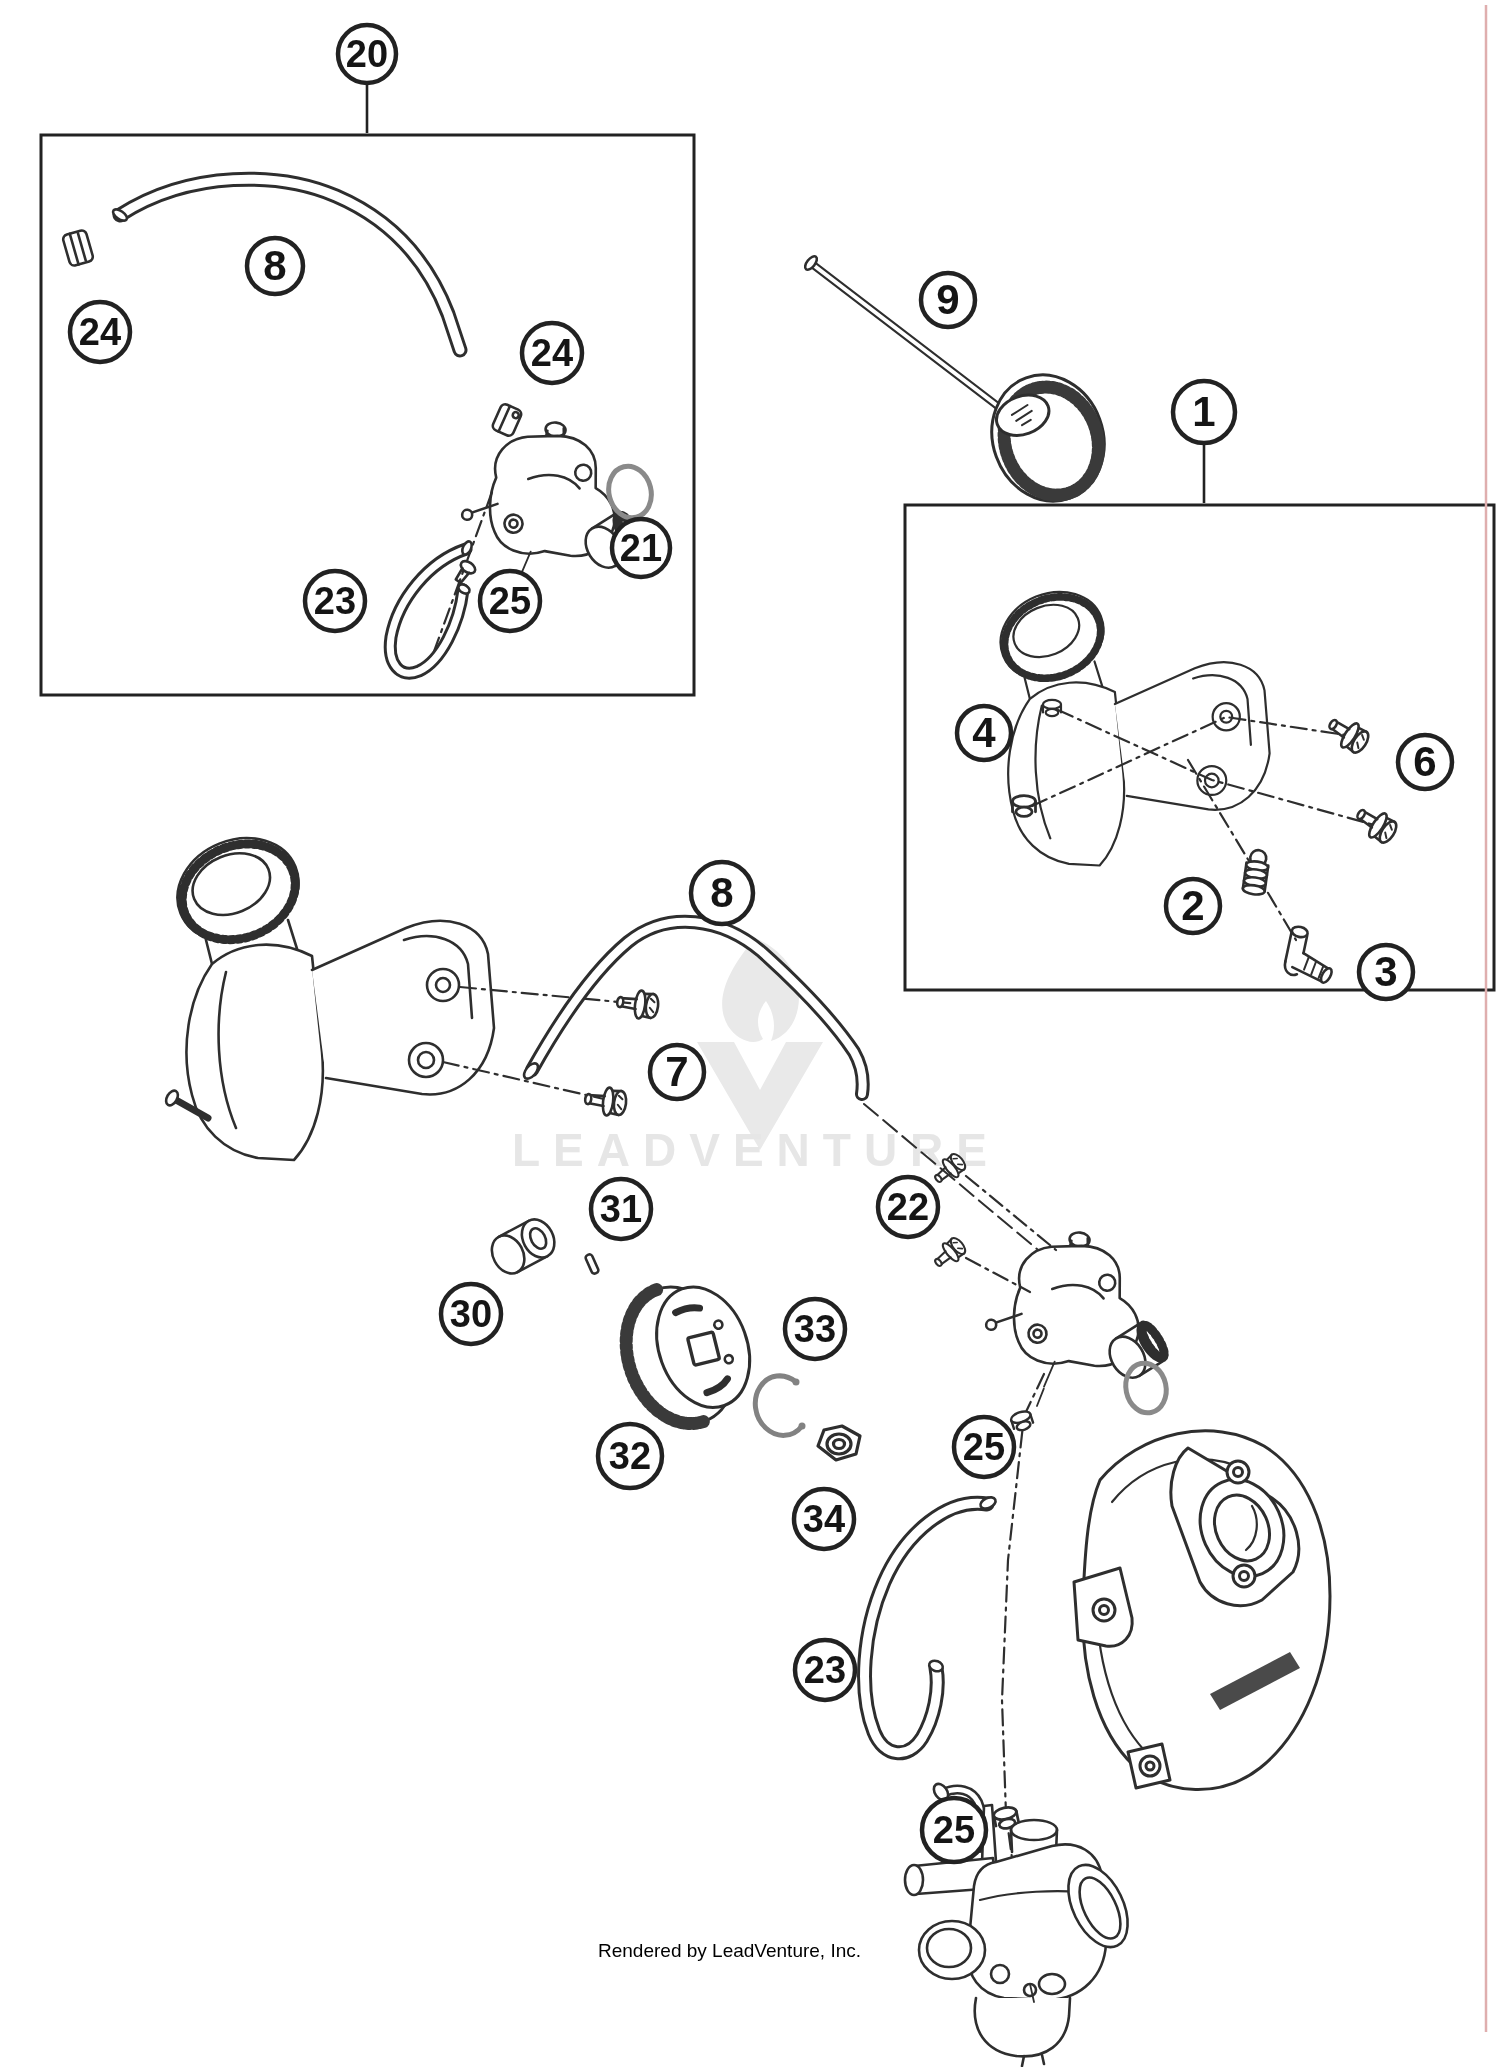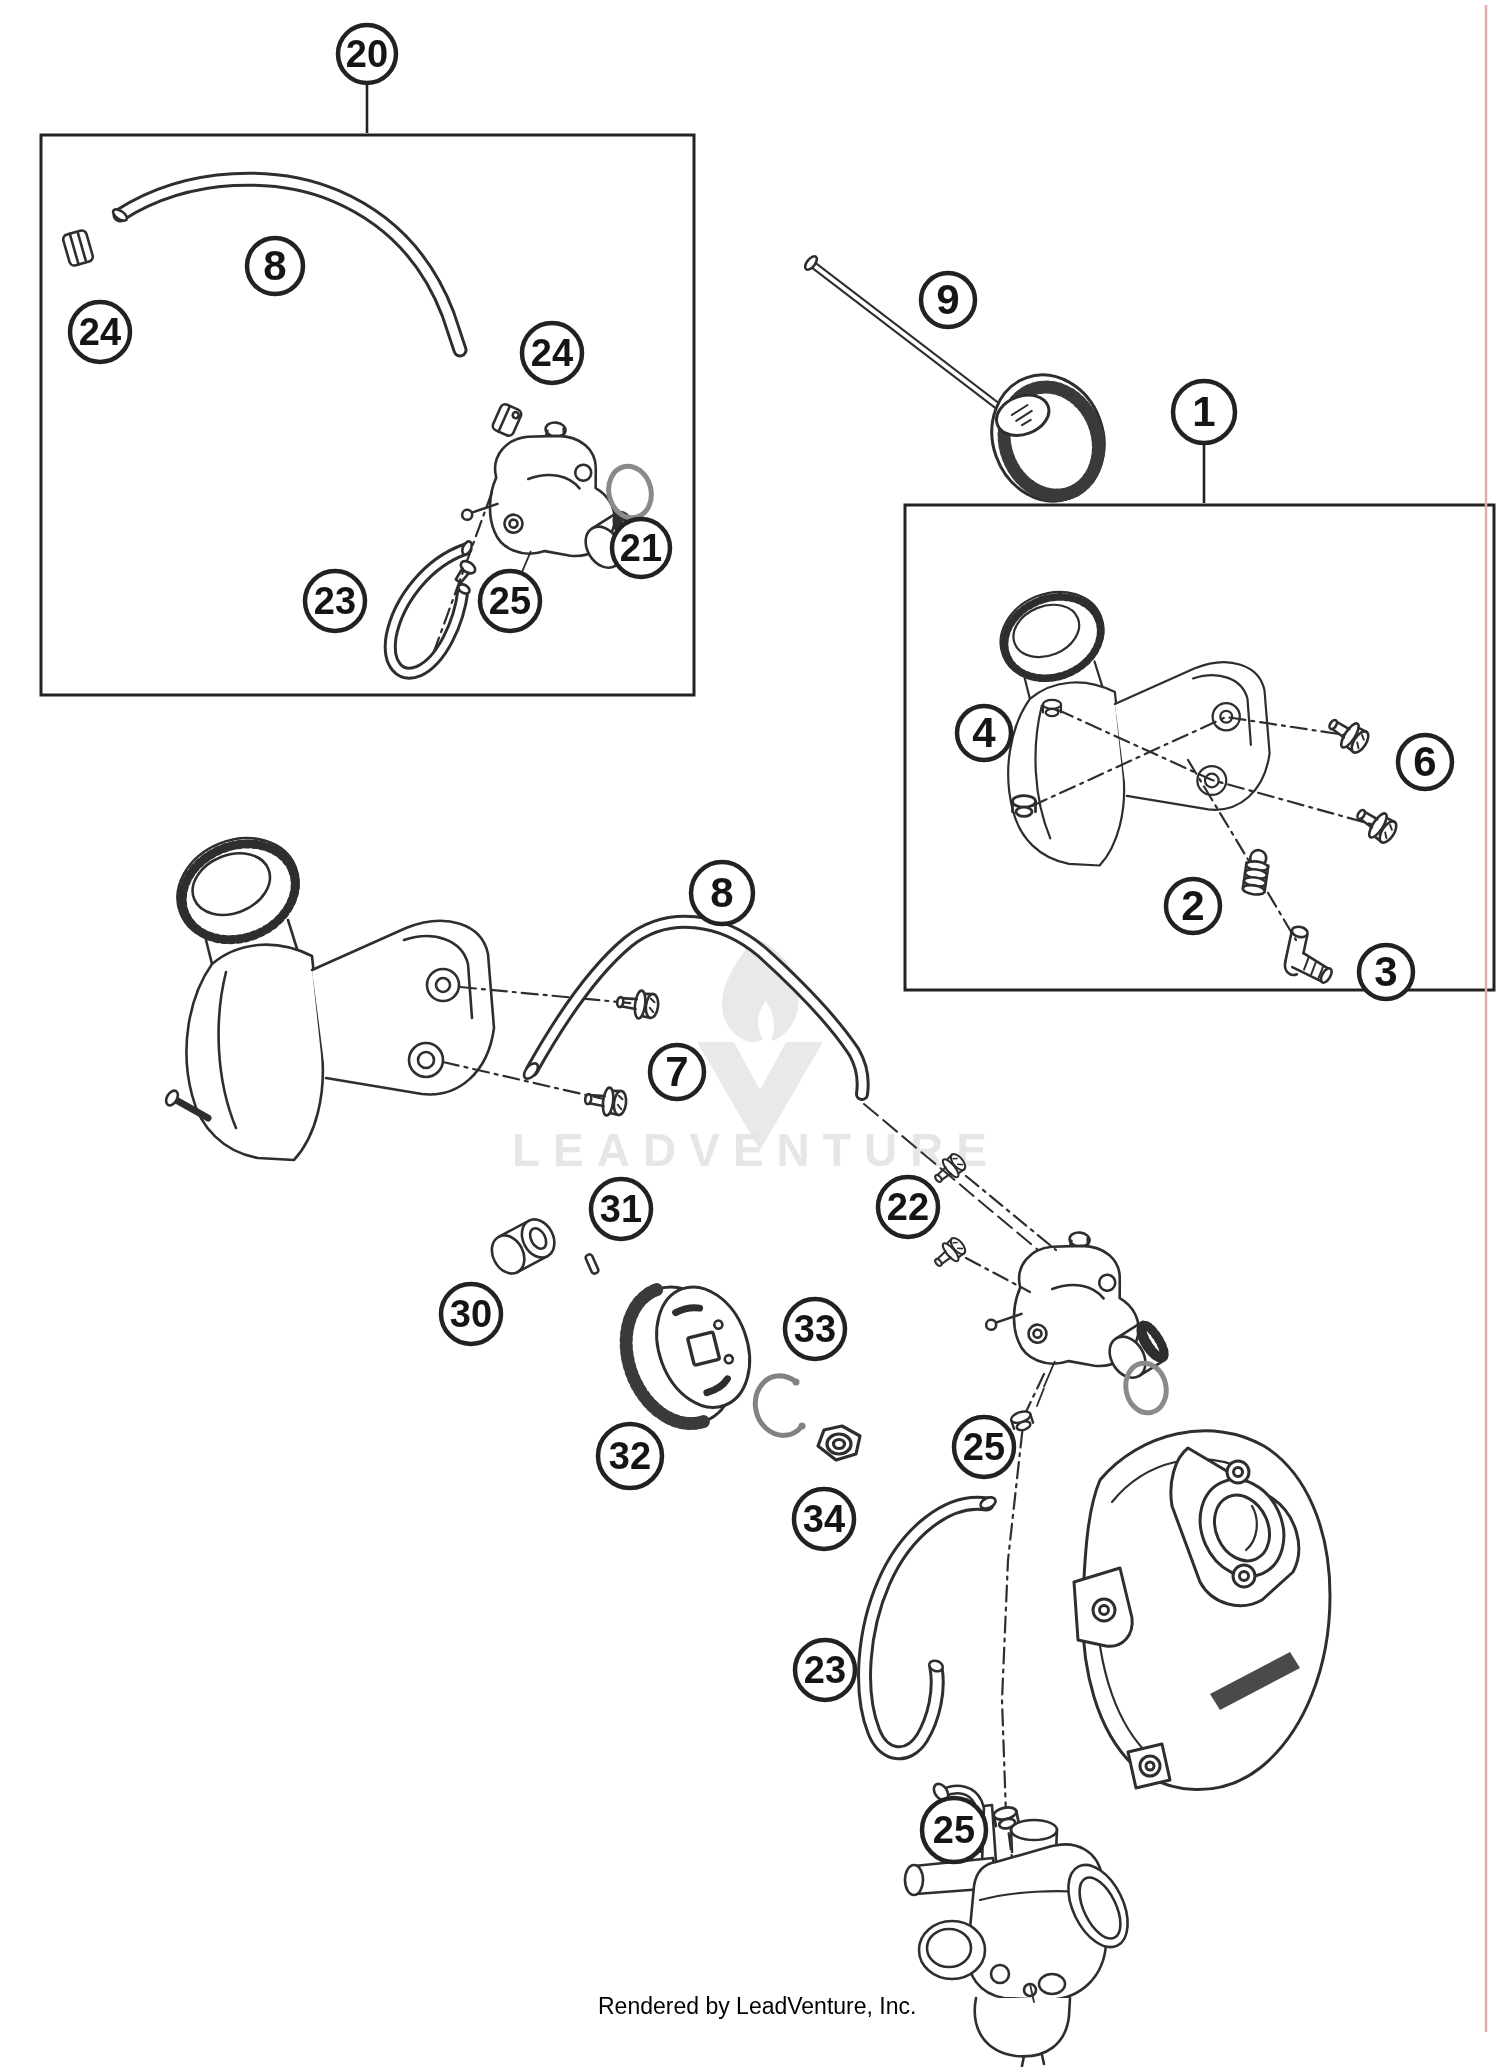--- a/index.html
+++ b/index.html
@@ -1,19 +1,19 @@
 <!DOCTYPE html>
 <html><head>
 <meta charset="utf-8">
 <style>
   html,body{margin:0;padding:0;background:#ffffff;}
   .stage{position:relative;width:1500px;height:2067px;background:#fff;overflow:hidden;
          font-family:"Liberation Sans", sans-serif;}
   .stage svg{position:absolute;left:0;top:0;}
-  .footer{position:absolute;left:598px;top:1993px;width:320px;font-size:23px;color:#000;
+  .footer{position:absolute;left:598px;top:1940px;width:320px;font-size:19px;color:#000;
           font-family:"Liberation Sans", sans-serif;letter-spacing:0px;white-space:nowrap;}
   text.callout-num{font-family:"Liberation Sans", sans-serif;font-weight:bold;fill:#151515;}
   .wm-text{font-family:"Liberation Sans", sans-serif;font-weight:bold;}
 </style>
 </head>
 <body>
 
 <div class="stage">
 <svg width="1500" height="2067" viewBox="0 0 1500 2067" xmlns="http://www.w3.org/2000/svg">
 

